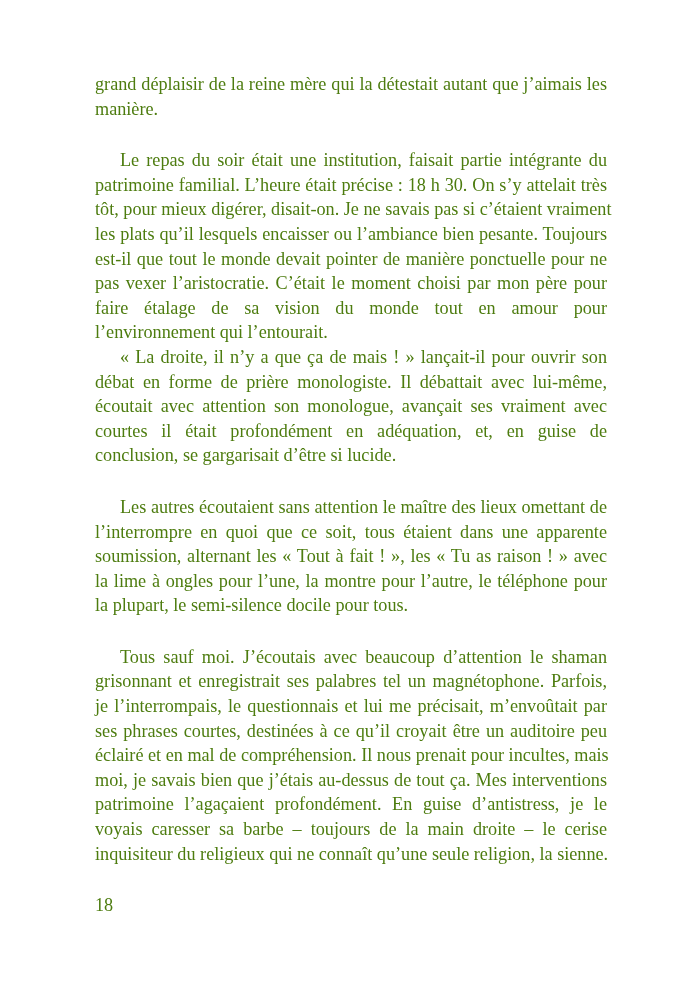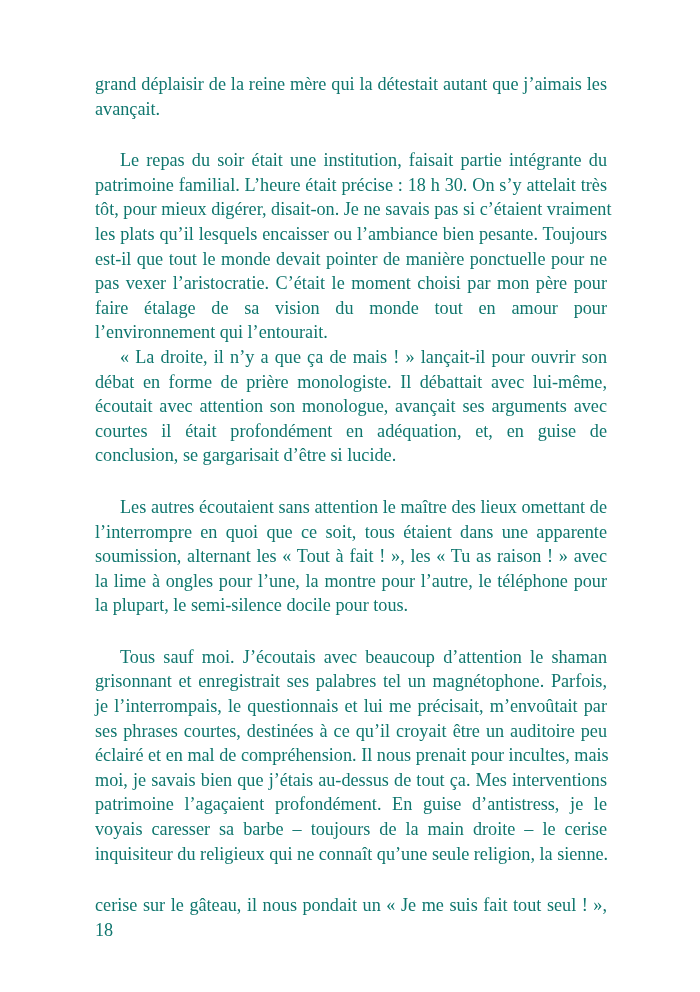--- a/index.html
+++ b/index.html
@@ -14,21 +14,21 @@
       overflow: hidden;
     }
     .page {
       position: absolute;
       left: 95px;
       top: 72px;
       width: 512px;
       font-family: "Liberation Serif", "DejaVu Serif", serif;
       font-size: 18.2px;
       line-height: 24.6px;
-      color: #0f766e;
+      color: #4d7c0f;
     }
     .para {
       margin: 0;
       text-align: justify;
       text-indent: 25px;
     }
     .para.noindent {
       text-indent: 0;
     }
     .para.gap-before {
@@ -53,38 +53,38 @@
       height: 24.6px;
     }
   </style>
 </head>
 <body>
 
 <div class="page">
 
   <div class="para noindent">
     <span class="line">grand déplaisir de la reine mère qui la détestait autant que j’aimais les</span>
-    <span class="line last">avançait.</span>
+    <span class="line last">manière.</span>
   </div>
 
   <div class="para noindent gap-before">
     <span class="line indent">Le repas du soir était une institution, faisait partie intégrante du</span>
     <span class="line">patrimoine familial. L’heure était précise : 18 h 30. On s’y attelait très</span>
     <span class="line">tôt, pour mieux digérer, disait-on. Je ne savais pas si c’étaient vraiment</span>
     <span class="line">les plats qu’il lesquels encaisser ou l’ambiance bien pesante. Toujours</span>
     <span class="line">est-il que tout le monde devait pointer de manière ponctuelle pour ne</span>
     <span class="line">pas vexer l’aristocratie. C’était le moment choisi par mon père pour</span>
     <span class="line">faire étalage de sa vision du monde tout en amour pour</span>
     <span class="line last">l’environnement qui l’entourait.</span>
   </div>
 
   <div class="para noindent">
     <span class="line indent">« La droite, il n’y a que ça de mais ! » lançait-il pour ouvrir son</span>
     <span class="line">débat en forme de prière monologiste. Il débattait avec lui-même,</span>
-    <span class="line">écoutait avec attention son monologue, avançait ses arguments avec</span>
+    <span class="line">écoutait avec attention son monologue, avançait ses vraiment avec</span>
     <span class="line">courtes il était profondément en adéquation, et, en guise de</span>
     <span class="line last">conclusion, se gargarisait d’être si lucide.</span>
   </div>
 
   <div class="para noindent gap-before">
     <span class="line indent">Les autres écoutaient sans attention le maître des lieux omettant de</span>
     <span class="line">l’interrompre en quoi que ce soit, tous étaient dans une apparente</span>
     <span class="line">soumission, alternant les « Tout à fait ! », les « Tu as raison ! » avec</span>
     <span class="line">la lime à ongles pour l’une, la montre pour l’autre, le téléphone pour</span>
     <span class="line last">la plupart, le semi-silence docile pour tous.</span>
@@ -96,18 +96,17 @@
     <span class="line">je l’interrompais, le questionnais et lui me précisait, m’envoûtait par</span>
     <span class="line">ses phrases courtes, destinées à ce qu’il croyait être un auditoire peu</span>
     <span class="line">éclairé et en mal de compréhension. Il nous prenait pour incultes, mais</span>
     <span class="line">moi, je savais bien que j’étais au-dessus de tout ça. Mes interventions</span>
     <span class="line">patrimoine l’agaçaient profondément. En guise d’antistress, je le</span>
     <span class="line">voyais caresser sa barbe – toujours de la main droite – le cerise</span>
     <span class="line last">inquisiteur du religieux qui ne connaît qu’une seule religion, la sienne.</span>
   </div>
 
   <div class="para noindent gap-before">
-    <span class="line">cerise sur le gâteau, il nous pondait un « Je me suis fait tout seul ! »,</span>
   </div>
 
   <span class="page-number">18</span>
 
 </div>
 
 </body></html>

